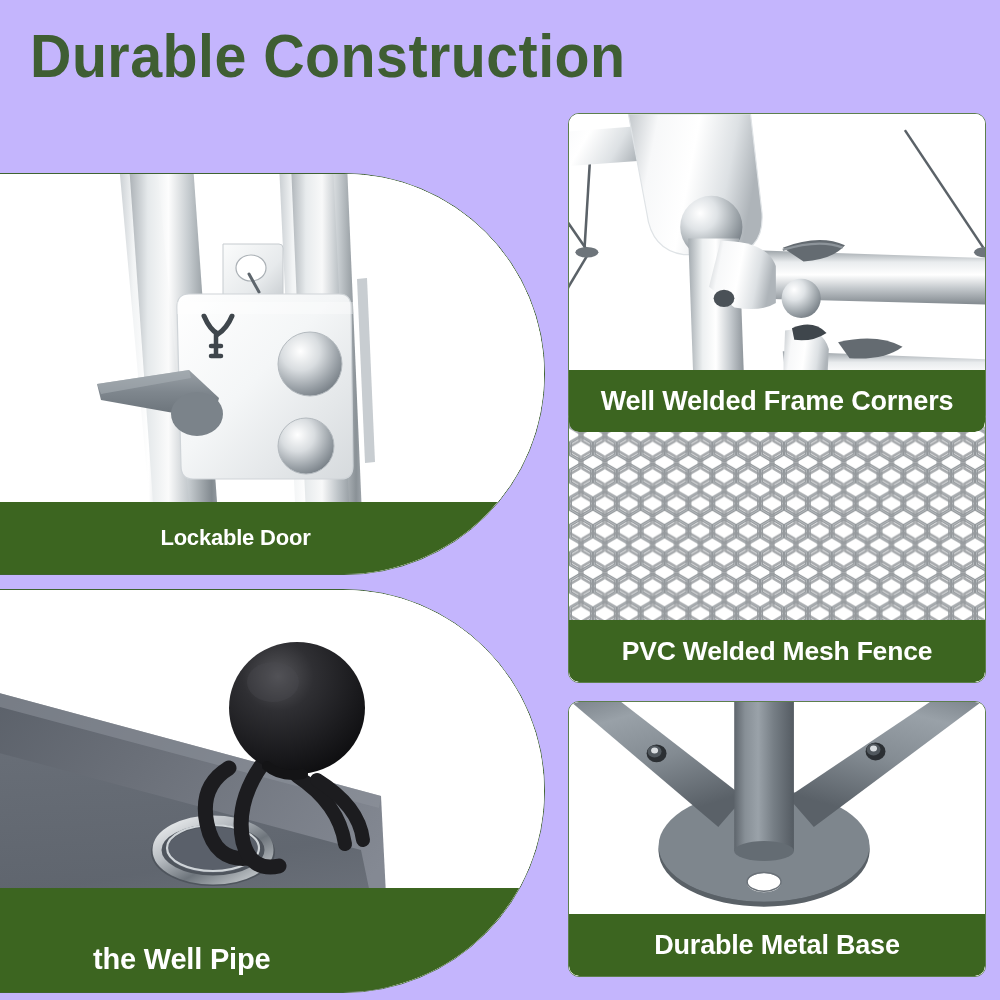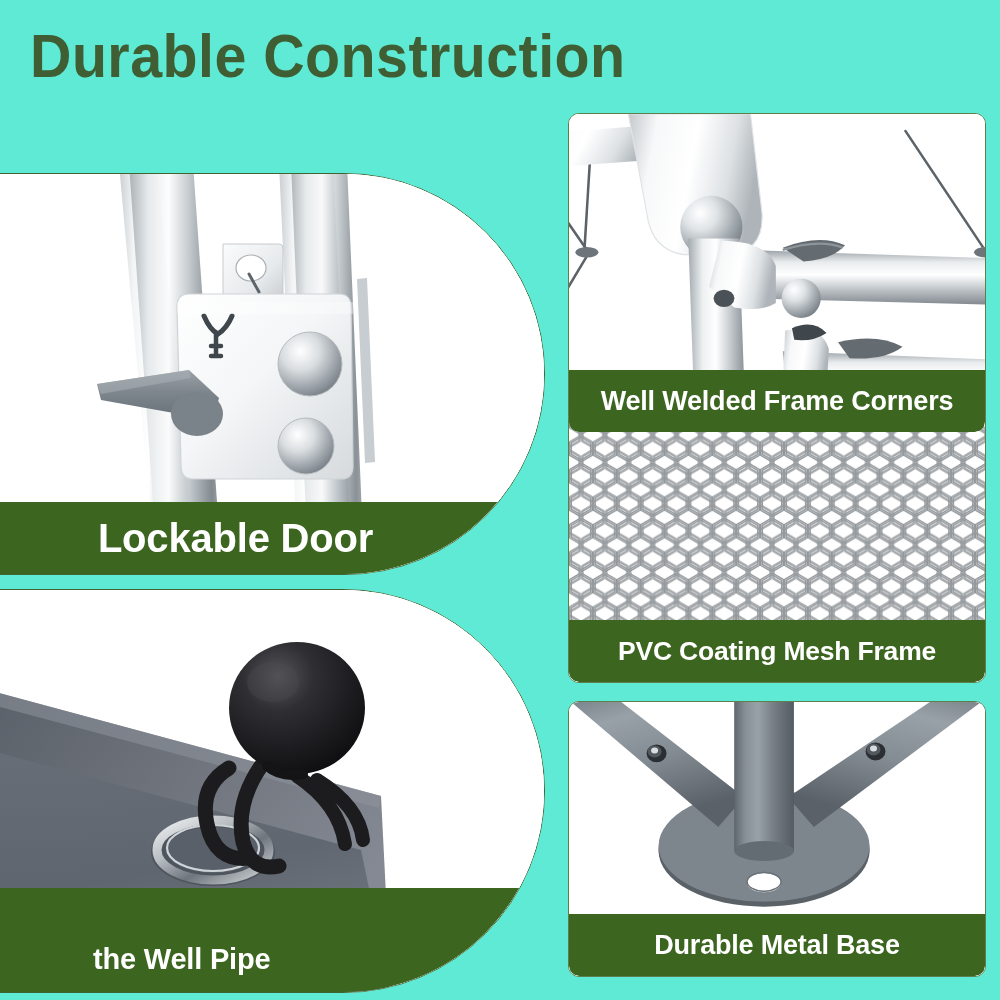--- a/index.html
+++ b/index.html
@@ -10,21 +10,21 @@
     height: 1000px;
     overflow: hidden;
     background: #f0efef;
     font-family: "Liberation Sans", sans-serif;
   }
 
   .page {
     position: relative;
     width: 1000px;
     height: 1000px;
-    background: #5eead4;
+    background: #c4b5fd;
   }
 
   
   .header { position: absolute; left: 0; top: 0; width: 1000px; height: 168px; }
 
   .main-title {
     position: absolute;
     left: 30px;
     top: 22px;
     font-size: 61px;
@@ -80,21 +80,21 @@
     left: -40px;
     width: 585px;
     background: #ffffff;
     border: 1.6px solid #3f6331;
     border-radius: 0 250px 250px 0;
   }
   #panel-lockable-door { top: 173px; height: 402px; }
   #panel-connect-cover { top: 589px; height: 404px; }
 
   #panel-lockable-door .label-bar { height: 72px; justify-content: center; padding-right: 70px; }
-  #panel-lockable-door .label-text { font-size: 40px; margin-left: 36px; }
+  #panel-lockable-door .label-text { font-size: 22px; margin-left: 36px; }
 
   #panel-connect-cover .label-bar { height: 104px; align-items: center; padding-left: 132px; }
   #panel-connect-cover .label-text { font-size: 29px; line-height: 38px; }
 
   
   .panel-right {
     left: 568px;
     width: 418px;
     background: #ffffff;
     border: 1.3px solid #5d7f4d;
@@ -318,21 +318,21 @@
               <path d="M 12 0.8 L 22.6 7 L 22.6 19.4 L 12 25.6 L 1.4 19.4 L 1.4 7 Z"></path>
             </g>
           </pattern>
         </defs>
         <rect x="0" y="0" width="418" height="276" fill="#ffffff"></rect>
         <rect x="0" y="0" width="418" height="276" fill="url(#hexmesh)"></rect>
         <rect x="0" y="0" width="418" height="276" fill="url(#hexmesh2)"></rect>
       </svg>
     </div>
     <div class="label-bar">
-      <span class="label-text">PVC Coating Mesh Frame</span>
+      <span class="label-text">PVC Welded Mesh Fence</span>
     </div>
   </div>
 
   <div class="panel panel-right" id="panel-metal-base">
     <div class="photo">
       <svg class="base-art" viewBox="0 0 418 276" preserveAspectRatio="xMidYMid slice">
         <defs>
           <linearGradient id="poleG" x1="0" y1="0" x2="1" y2="0">
             <stop offset="0%" stop-color="#5e656c"></stop>
             <stop offset="18%" stop-color="#878f96"></stop>

